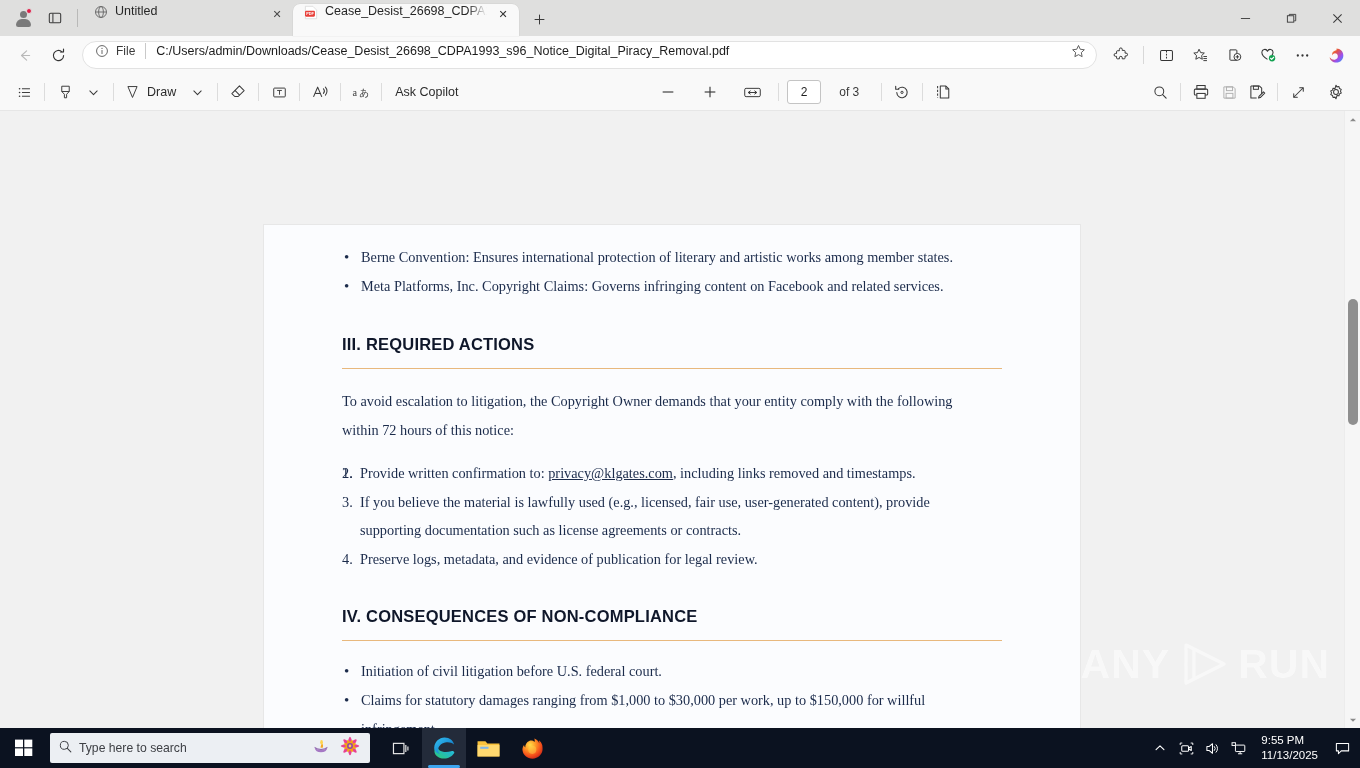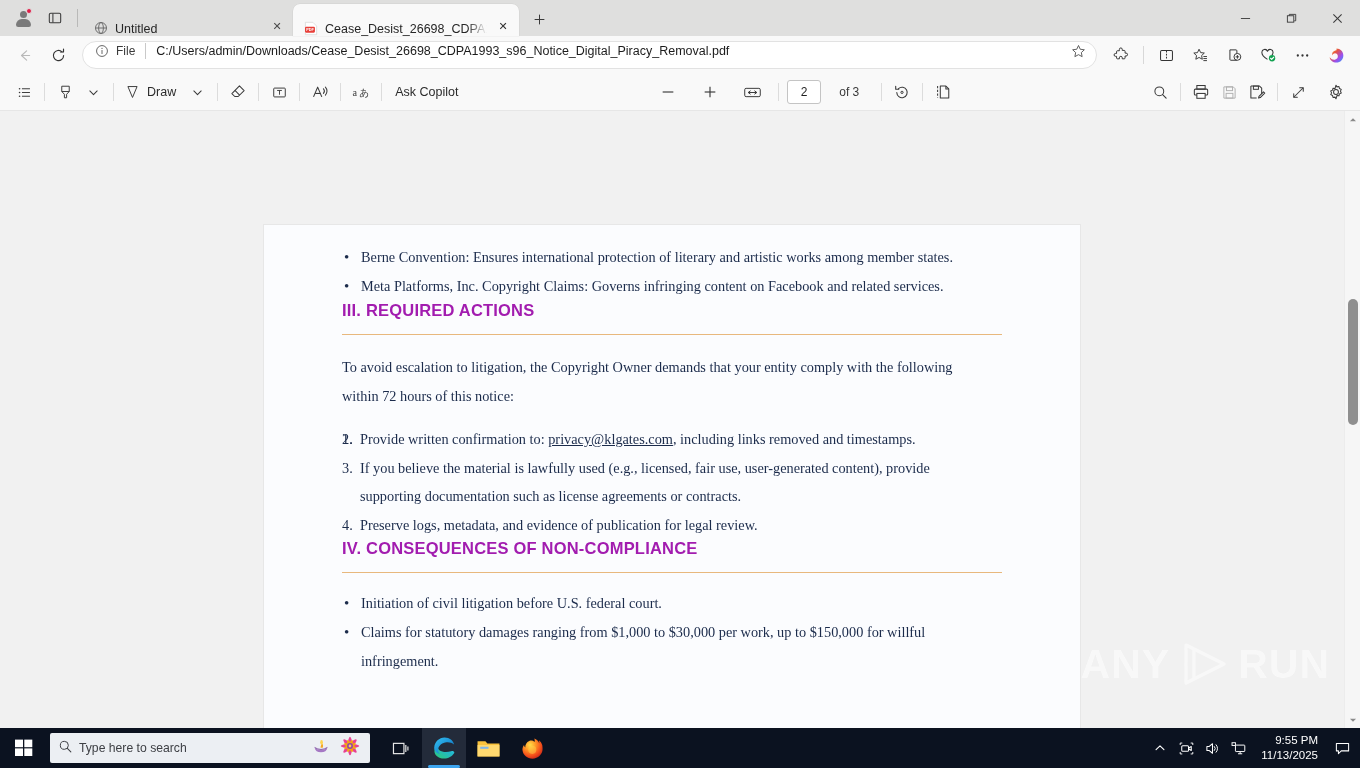--- a/index.html
+++ b/index.html
@@ -38,21 +38,21 @@
     position: absolute; width: 6px; height: 6px; border-radius: 50%;
     background: #e11d48; right: 6px; top: 5px; border: 1px solid #dfdfde;
   }
   .sq-btn {
     width: 30px; height: 30px; border-radius: 4px;
     display: flex; align-items: center; justify-content: center;
   }
   .vsep-tab { width: 1px; height: 18px; background: #b9b9b8; margin: 0 5px; }
 
   .tab {
-    height: 32px; display: flex; align-items: flex-end;
+    height: 32px; display: flex; align-items: flex-start;
     border-radius: 7px 7px 0 0; padding: 0 6px 0 10px;
     font-size: 12px; color: #2b2b2b; gap: 6px;
     position: relative; min-width: 0;
   }
   .tab.inactive { width: 210px; }
   .tab.active {
     width: 226px; background: #f9f9f9;
     box-shadow: 0 0 0 0.5px rgba(0,0,0,0.06);
   }
   .tab-favicon { width: 16px; height: 16px; flex: 0 0 16px; display:flex; align-items:center; justify-content:center;}
@@ -140,22 +140,22 @@
     font-size: 14.3px; line-height: 29px; color: #1b2b4b;
     font-family: "Liberation Serif", serif;
   }
   .dbullet::before {
     content: "•"; position: absolute; left: 2px; top: 0;
     color: #1b2b4b; font-size: 15px;
   }
   .dbold { font-weight: normal; }
 
   .h-sec {
-    font-size: 16.5px; font-weight: bold; color: #a21caf;
-    letter-spacing: 0.2px; 
+    font-size: 16.5px; font-weight: bold; color: #0f172a;
+    letter-spacing: 0.2px; margin-top: 34px;
     font-family: "Liberation Sans", sans-serif;
   }
   .h-rule {
     height: 1px; background: #e8b87d; margin-top: 14px; width: 660px;
   }
   .para {
     font-size: 14.3px; line-height: 29px; color: #1b2b4b;
     margin-top: 18px; font-family: "Liberation Serif", serif;
     max-width: 648px;
   }
@@ -221,21 +221,21 @@
     position: relative;
   }
   .tb-icon.active { background: #232b3a; }
   .tb-icon.active::after {
     content: ""; position: absolute; bottom: 0; left: 6px; right: 6px;
     height: 3px; background: #3da5ef; border-radius: 2px;
   }
   .tray { margin-left: auto; display: flex; align-items: center; height: 40px; padding-right: 4px; }
   .tray-icon { width: 26px; height: 40px; display: flex; align-items: center; justify-content: center; }
   .clock {
-    display: flex; flex-direction: column; align-items: flex-end; justify-content: center;
+    display: flex; flex-direction: column; align-items: flex-start; justify-content: center;
     padding: 0 10px; color: #ffffff; font-size: 11.5px; line-height: 15px; height: 40px;
   }
   .notif-btn { width: 28px; height: 40px; display: flex; align-items: center; justify-content: center; }
 </style>
 </head>
 <body>
 
 <div class="tabstrip">
   <div class="tb-left">
     <div class="avatar-btn">

